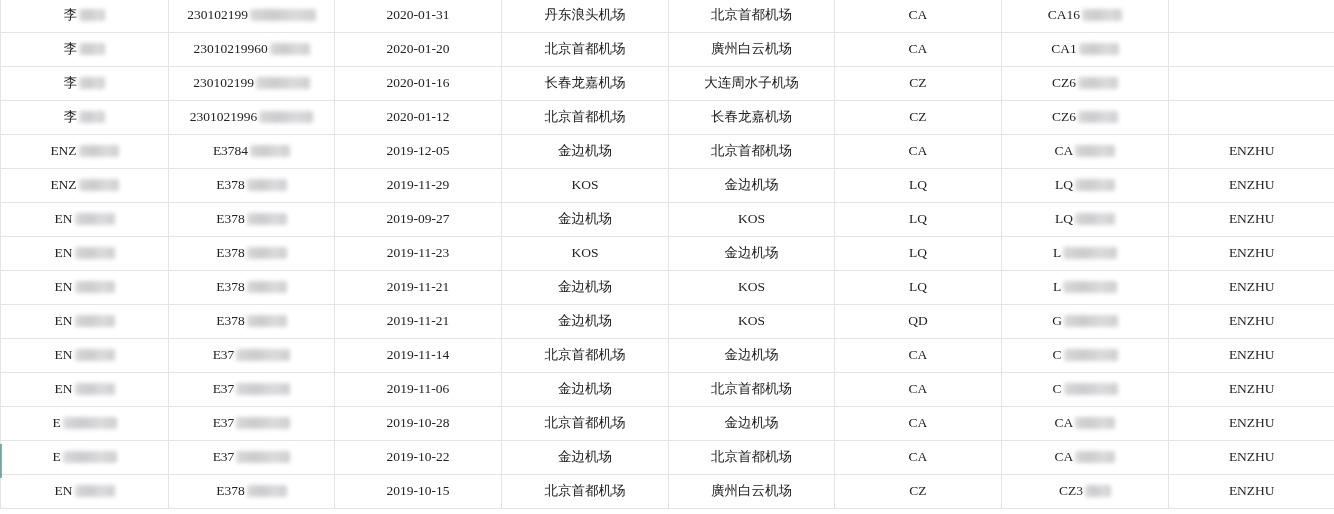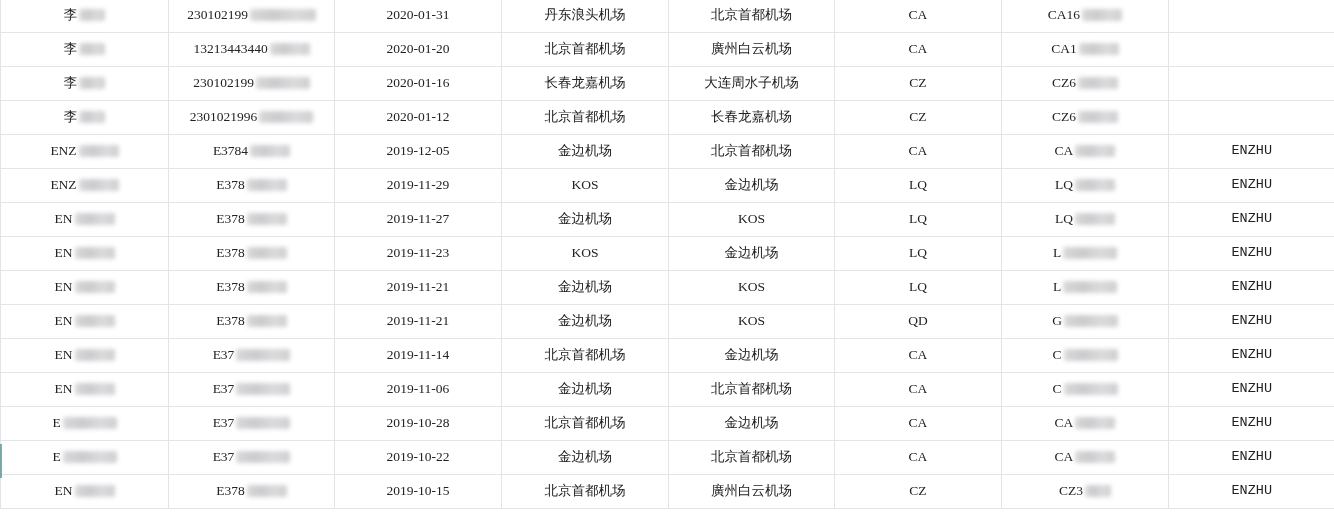--- a/index.html
+++ b/index.html
@@ -33,21 +33,20 @@
     padding: 0 6px;
     text-align: center;
     vertical-align: middle;
     font-size: 13.5px;
     line-height: 1.1;
     white-space: nowrap;
     overflow: hidden;
   }
   table.records td.last {
     border-right: none;
-    font-family: Liberation Mono, monospace;
   }
   table.records tr td:first-child {
     border-left: 1px solid #e2e5e8;
   }
   
   col.c0 { width: 168px; }
   col.c1 { width: 166px; }
   col.c2 { width: 167px; }
   col.c3 { width: 167px; }
   col.c4 { width: 166px; }
@@ -132,21 +131,21 @@
               <span class="blur m"></span>
             </span></td>
           <td class="last"><span class="cell-inner"></span></td>
         </tr>
         <tr>
           <td><span class="cell-inner">
               <span class="txt">李</span>
               <span class="blur s"></span>
             </span></td>
           <td><span class="cell-inner">
-              <span class="txt">13213443440</span>
+              <span class="txt">23010219960</span>
               <span class="blur m"></span>
             </span></td>
           <td><span class="cell-inner">
               <span class="txt">2020-01-20</span>
             </span></td>
           <td><span class="cell-inner">
               <span class="txt">北京首都机场</span>
             </span></td>
           <td><span class="cell-inner">
               <span class="txt">廣州白云机场</span>
@@ -275,21 +274,21 @@
         <tr>
           <td><span class="cell-inner">
               <span class="txt">EN</span>
               <span class="blur m"></span>
             </span></td>
           <td><span class="cell-inner">
               <span class="txt">E378</span>
               <span class="blur m"></span>
             </span></td>
           <td><span class="cell-inner">
-              <span class="txt">2019-11-27</span>
+              <span class="txt">2019-09-27</span>
             </span></td>
           <td><span class="cell-inner">
               <span class="txt">金边机场</span>
             </span></td>
           <td><span class="cell-inner">
               <span class="txt">KOS</span>
             </span></td>
           <td><span class="cell-inner">
               <span class="txt">LQ</span>
             </span></td>

